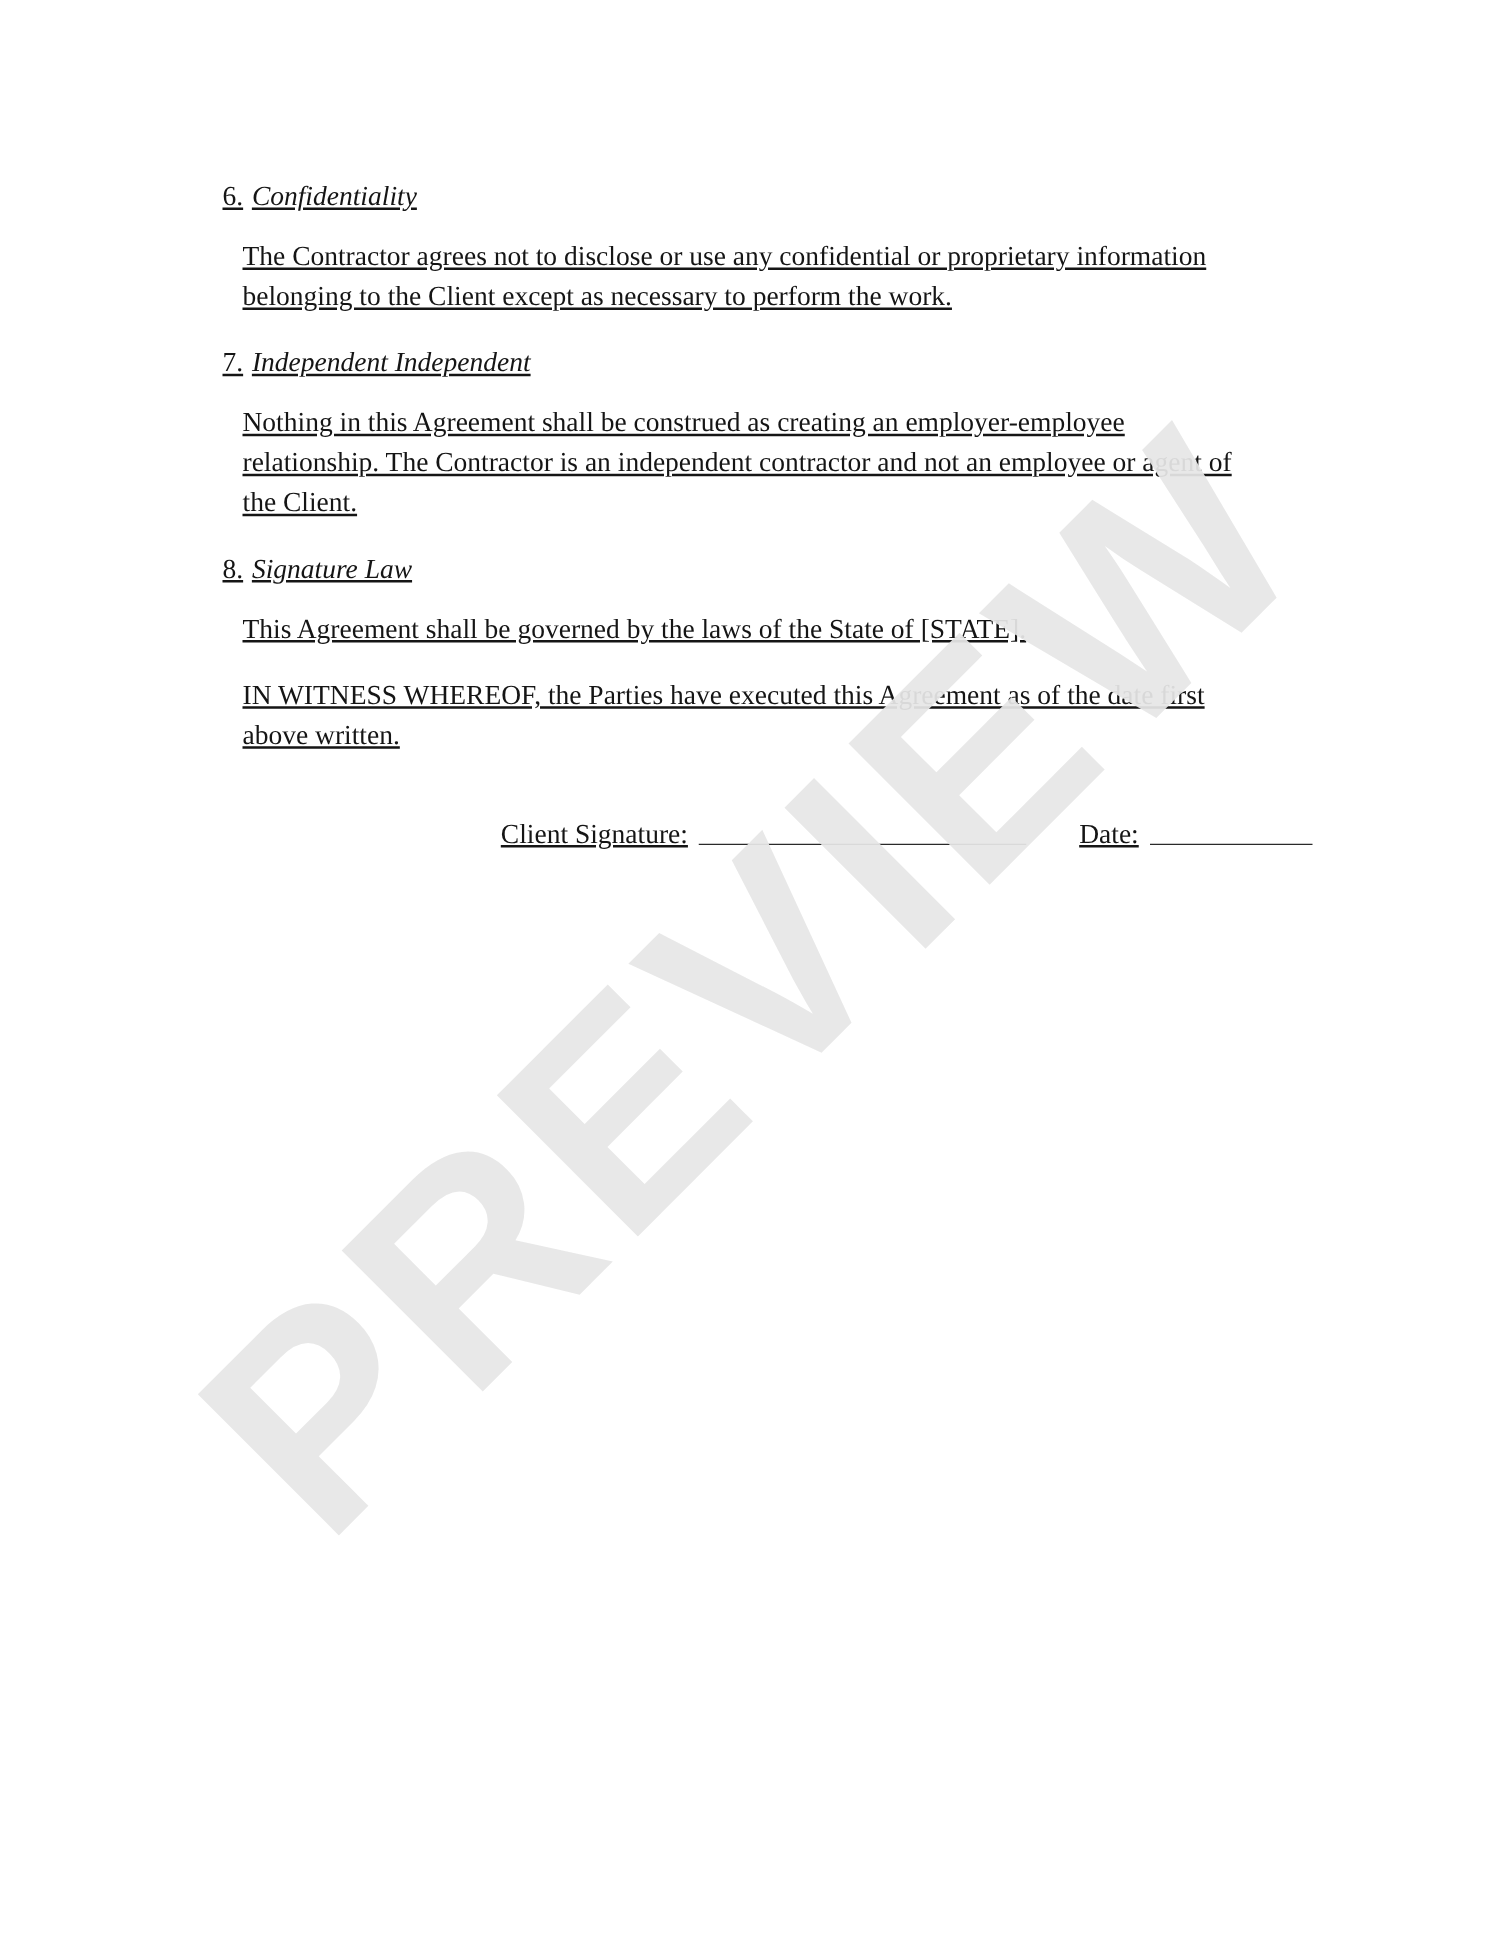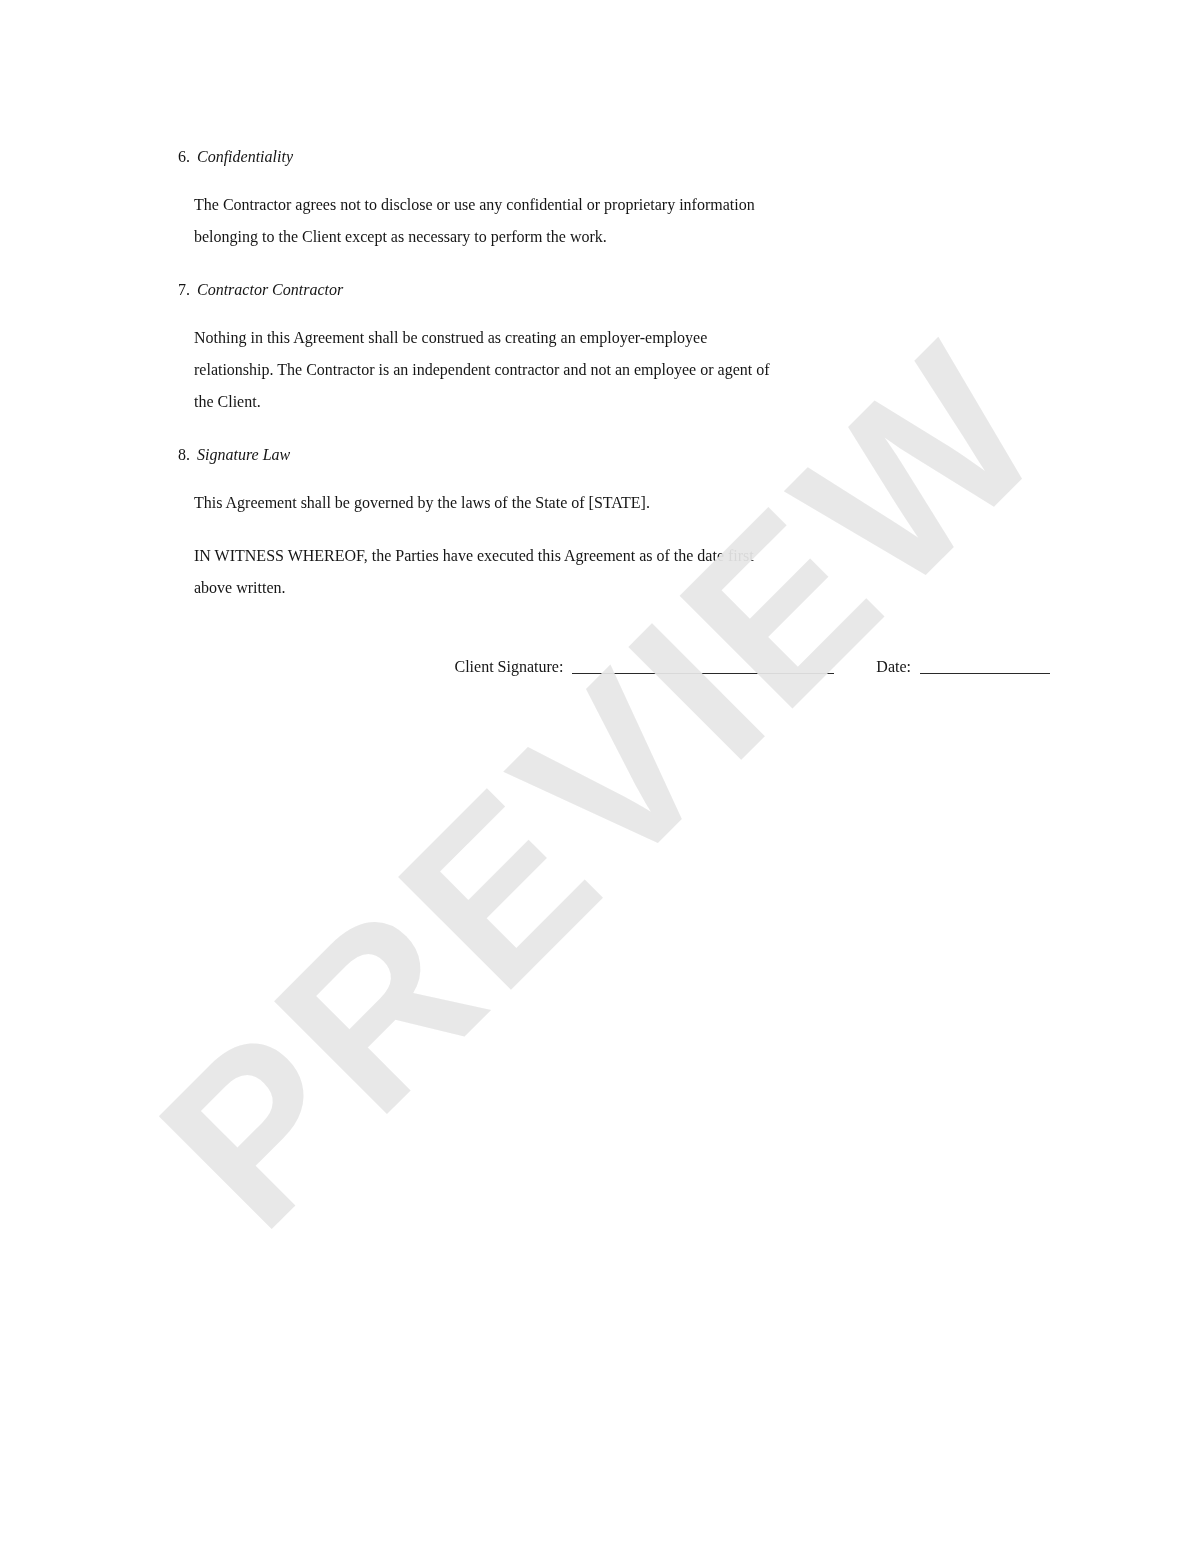--- a/index.html
+++ b/index.html
@@ -13,23 +13,24 @@
     overflow: hidden;
     font-family: "Liberation Serif", serif;
     color: #151515;
   }
 
   .content {
     position: absolute;
     left: 178px;
     top: 141px;
     width: 872px;
-    font-size: 16px;
+    font-size: 22px;
     line-height: 32px;
     z-index: 1;
+    text-decoration: underline;
   }
 
   .doc-section { margin: 0 0 21px 0; }
 
   .sec-heading { line-height: 32px; }
   .sec-number { font-style: normal; margin-right: 7px; }
   .sec-title { font-style: italic; }
 
   .body-text, .witness {
     margin: 16px;
@@ -81,21 +82,21 @@
     <section class="doc-section">
       <div class="sec-heading">
         <span class="sec-number">6.</span><span class="sec-title">Confidentiality</span>
       </div>
       <p class="body-text">The Contractor agrees not to disclose or use any confidential or proprietary information
 belonging to the Client except as necessary to perform the work.</p>
     </section>
 
     <section class="doc-section">
       <div class="sec-heading">
-        <span class="sec-number">7.</span><span class="sec-title">Contractor Contractor</span>
+        <span class="sec-number">7.</span><span class="sec-title">Independent Independent</span>
       </div>
       <p class="body-text">Nothing in this Agreement shall be construed as creating an employer-employee
 relationship. The Contractor is an independent contractor and not an employee or agent of
 the Client.</p>
     </section>
 
     <section class="doc-section">
       <div class="sec-heading">
         <span class="sec-number">8.</span><span class="sec-title">Signature Law</span>
       </div>

